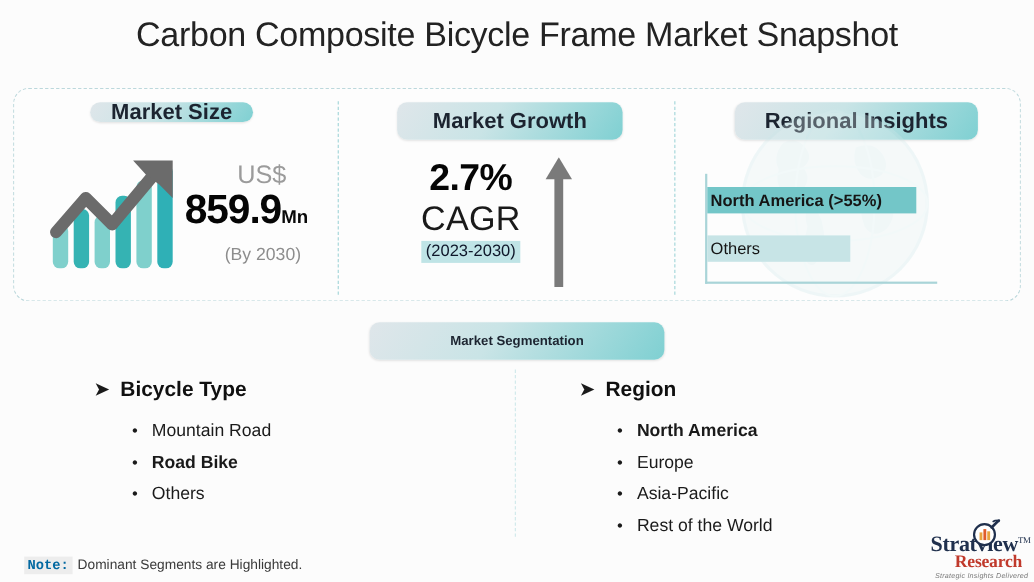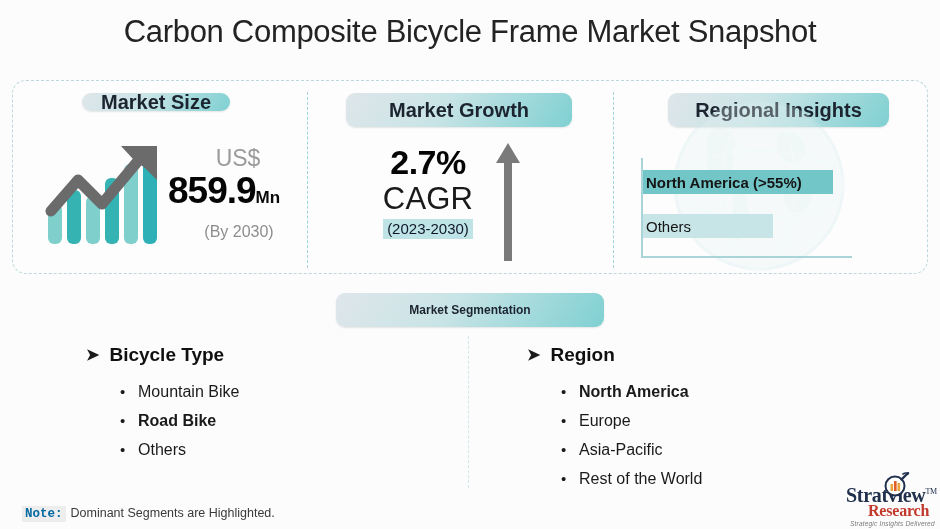--- a/index.html
+++ b/index.html
@@ -60,21 +60,21 @@
     align-items: center;
     justify-content: center;
     border-radius: 9px;
     background: linear-gradient(125deg, #dfe6ea 0%, #c9e4e6 42%, #7fd0d2 100%);
     color: #1c2430;
     font-weight: bold;
     box-shadow: 0 1px 2px rgba(0,0,0,0.10);
     white-space: nowrap;
   }
   .pill-ms  { left: 82px;  top: 93px;  width: 148px; height: 18px; font-size: 20px; }
-  .pill-mg  { left: 346px; top: 93px;  width: 226px; height: 34px; font-size: 20px; }
+  .pill-mg  { left: 361px; top: 93px;  width: 205px; height: 34px; font-size: 20px; }
   .pill-ri  { left: 668px; top: 93px;  width: 221px; height: 34px; font-size: 20px; }
   .pill-seg { left: 336px; top: 293px; width: 268px; height: 34px; font-size: 12px; }
 
   
   .growth-icon {
     position: absolute;
     left: 44px;
     top: 142px;
     width: 124px;
     height: 102px;
@@ -398,21 +398,21 @@
   <div class="seg-div"></div>
 
   <div class="seg-col left">
     <div class="seg-head">
       <span class="seg-arrow">➤</span>
       <span>Bicycle Type</span>
     </div>
     <ul class="seg-list">
       <li>
         <span class="seg-dot">•</span>
-        <span class="seg-item-label">Mountain Bike</span>
+        <span class="seg-item-label">Mountain Road</span>
       </li>
       <li class="dominant">
         <span class="seg-dot">•</span>
         <span class="seg-item-label">Road Bike</span>
       </li>
       <li>
         <span class="seg-dot">•</span>
         <span class="seg-item-label">Others</span>
       </li>
     </ul>

